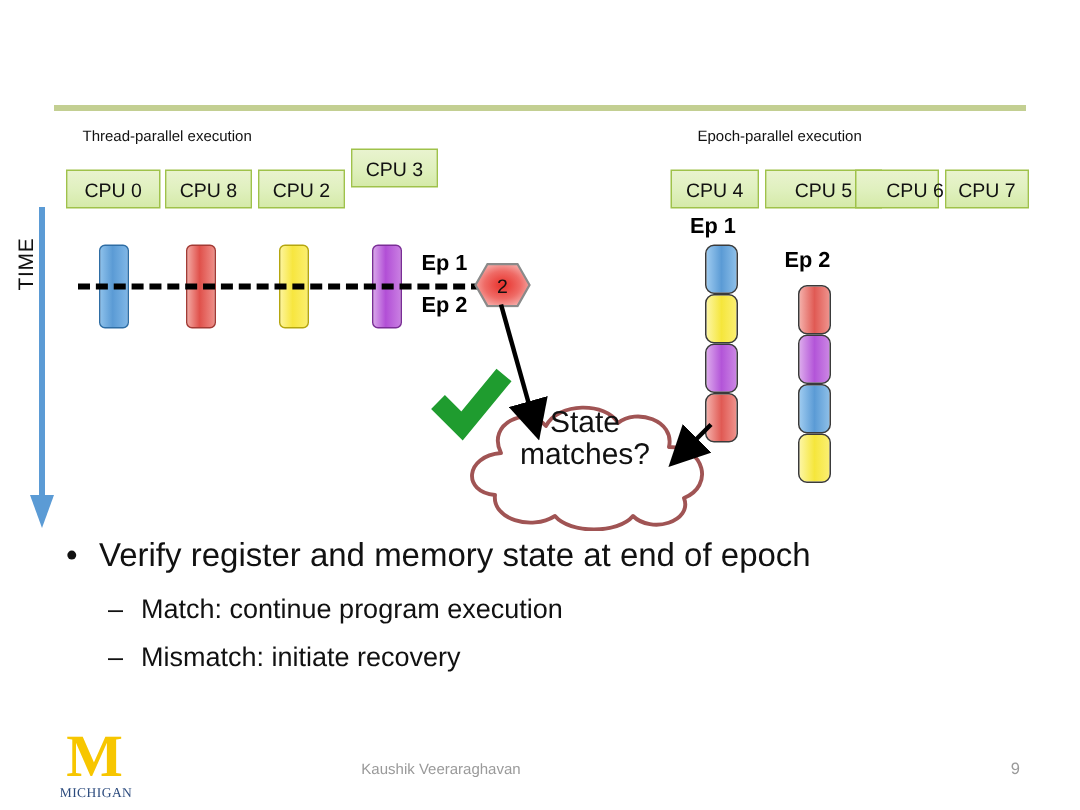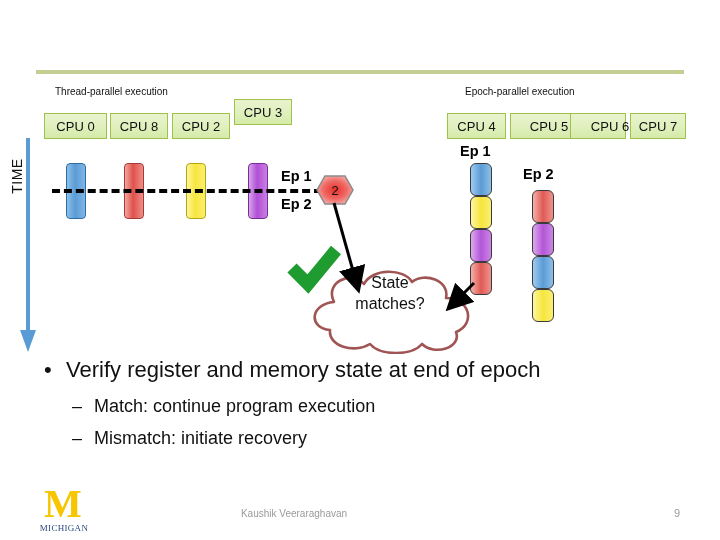--- a/index.html
+++ b/index.html
@@ -92,21 +92,21 @@
   .hex-num{
     position:absolute;left:316px;top:175px;width:38px;height:30px;
     display:flex;align-items:center;justify-content:center;
     font-size:13px;color:#111;
   }
 
   
   .cloud{position:absolute;left:294px;top:262px;}
   .cloud-text{
     position:absolute;left:300px;top:272px;width:180px;
-    text-align:center;font-size:16px;line-height:21px;color:#111;
+    text-align:center;font-size:20px;line-height:21px;color:#111;
   }
 
   
   .overlay-svg{position:absolute;left:0;top:0;width:720px;height:540px;pointer-events:none;}
 
   
   .b1{
     position:absolute;left:44px;top:357px;width:640px;
     font-size:22px;color:#111;white-space:nowrap;
   }

